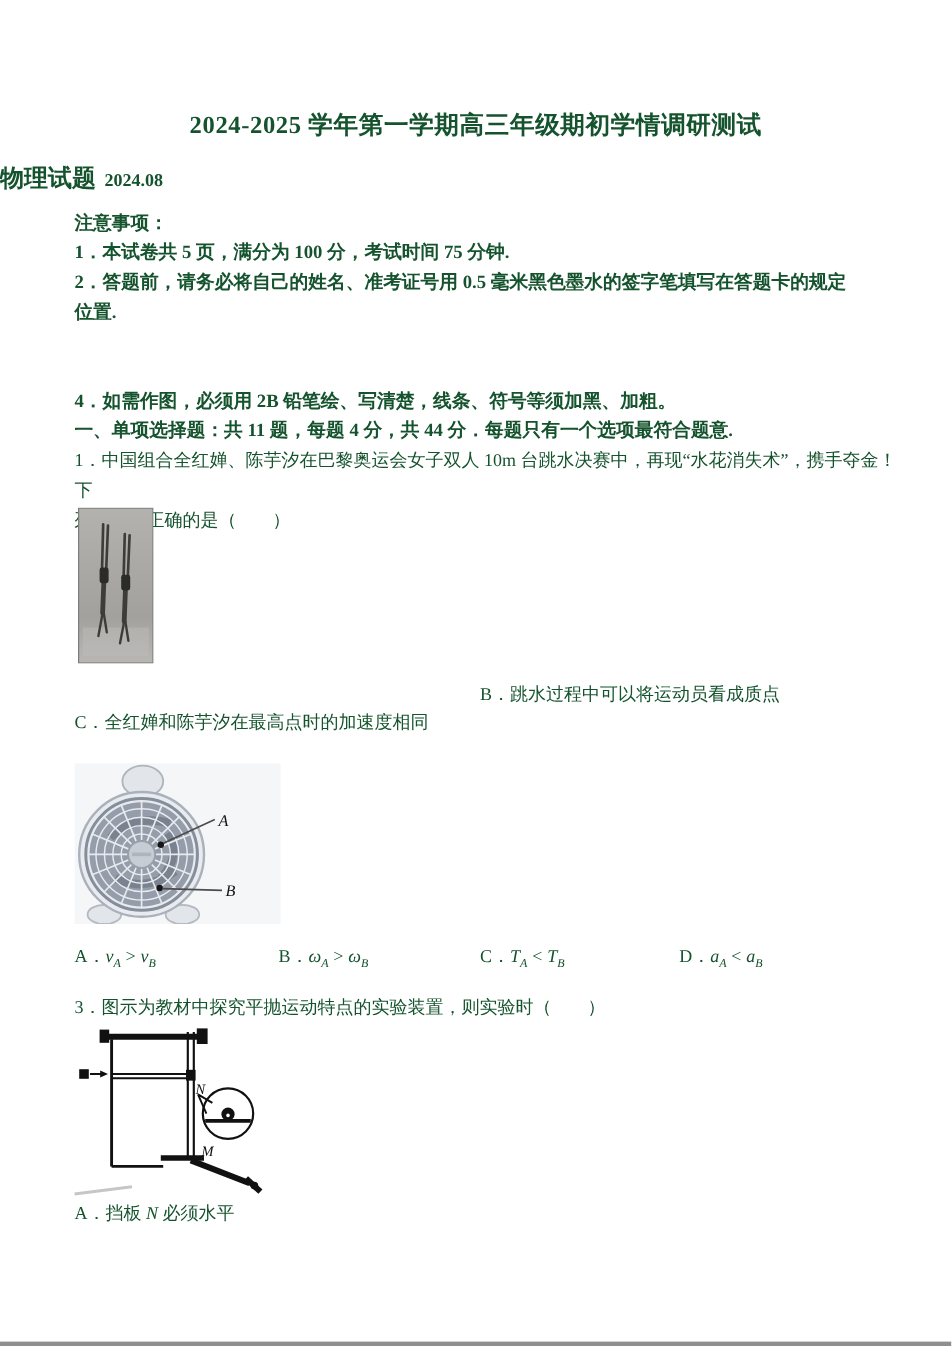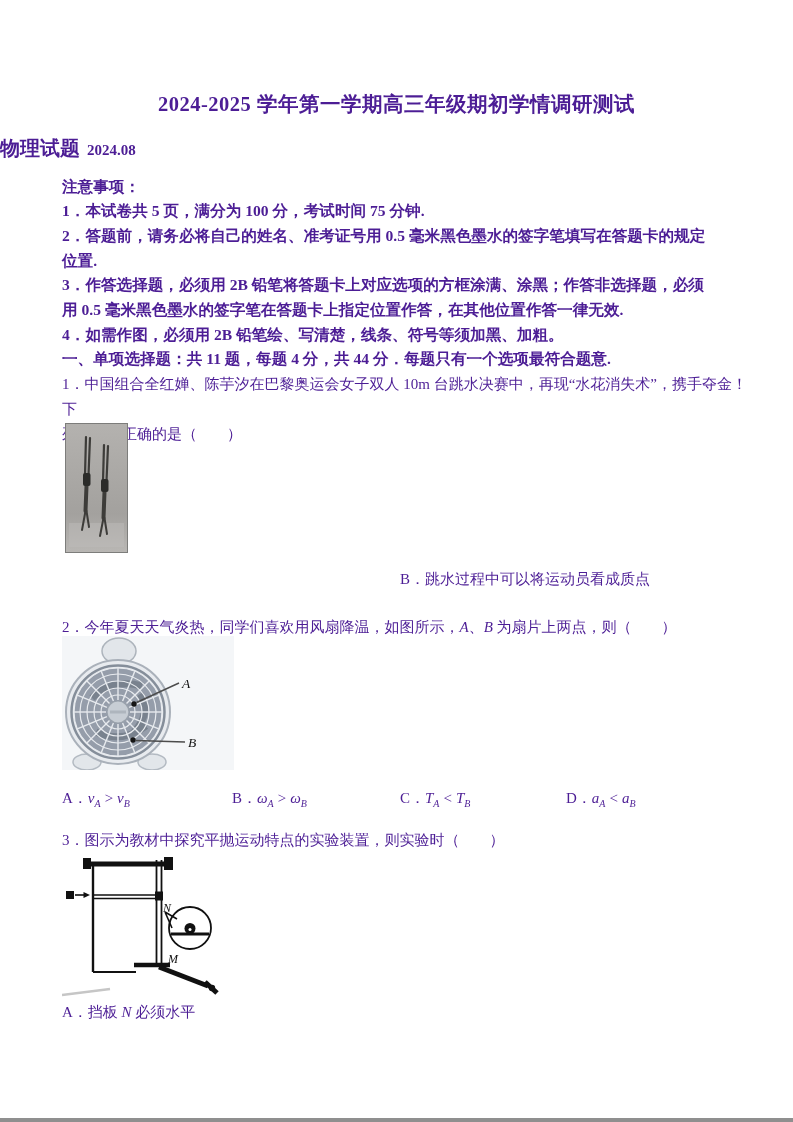--- a/index.html
+++ b/index.html
@@ -1,18 +1,18 @@
 <!DOCTYPE html>
 <html><head>
 <meta charset="utf-8">
 <style>
   html,body { margin:0; padding:0; background:#ffffff; }
   .page {
     position:relative; width:793px; height:1122px; background:#ffffff;
-    font-family:"Liberation Serif","DejaVu Serif",serif; color:#4c1d95;
+    font-family:"Liberation Serif","DejaVu Serif",serif; color:#14532d;
     overflow:hidden;
   }
   .title {
     position:absolute; top:90px; left:0; width:100%; text-align:center;
     font-size:20.5px; font-weight:700; letter-spacing:0.5px;
   }
   .subtitle {
     position:absolute; top:135px; left:0; width:100%; text-align:left; font-weight:700;
   }
   .sub-main { font-size:20px; }
@@ -40,22 +40,20 @@
   <div class="title">2024-2025 学年第一学期高三年级期初学情调研测试</div>
 
   <div class="subtitle">
     <span class="sub-main">物理试题</span><span class="sub-date">2024.08</span>
   </div>
 
   <div class="para bold" style="top:175px">注意事项：</div>
   <div class="para bold" style="top:199px">1．本试卷共 5 页，满分为 100 分，考试时间 75 分钟.</div>
   <div class="para bold" style="top:224px">2．答题前，请务必将自己的姓名、准考证号用 0.5 毫米黑色墨水的签字笔填写在答题卡的规定
 位置.</div>
-  <div class="para bold" style="top:273px">3．作答选择题，必须用 2B 铅笔将答题卡上对应选项的方框涂满、涂黑；作答非选择题，必须
-用 0.5 毫米黑色墨水的签字笔在答题卡上指定位置作答，在其他位置作答一律无效.</div>
   <div class="para bold" style="top:323px">4．如需作图，必须用 2B 铅笔绘、写清楚，线条、符号等须加黑、加粗。</div>
 
   <div class="para bold" style="top:347px">一、单项选择题：共 11 题，每题 4 分，共 44 分．每题只有一个选项最符合题意.</div>
 
   <div class="para" style="top:372px">1．中国组合全红婵、陈芋汐在巴黎奥运会女子双人 10m 台跳水决赛中，再现“水花消失术”，携手夺金！下
 列说法中正确的是（　　）</div>
 
   <figure style="left:65px; top:423px;">
     <svg width="63" height="130" viewBox="0 0 63 130">
       <defs>
@@ -82,22 +80,22 @@
         <path d="M43,23 L41.5,58" stroke-width="2.2"></path>
         <path d="M39.5,69 L38.5,95" stroke-width="4"></path>
         <path d="M38.5,95 L35,113" stroke-width="2"></path>
         <path d="M39.5,95 L42,111" stroke-width="2"></path>
       </g>
       <rect x="36" y="56" width="7.5" height="13" rx="2" fill="#2b2b29"></rect>
     </svg>
   </figure>
 
   <div class="opt" style="left:400px; top:569px">B．跳水过程中可以将运动员看成质点</div>
-
-  <div class="opt" style="left:62px; top:617px"><span>2．今年夏天天气炎热，同学们喜欢用风扇降温，如图所示，</span><span class="ivar">A</span><span>、</span><span class="ivar">B</span><span> 为扇片上两点，则（　　）</span></div>
+  <div class="opt" style="left:62px; top:593px">C．全红婵和陈芋汐在最高点时的加速度相同</div>
+
 
   <figure style="left:62px; top:636px;">
     <svg width="172" height="134" viewBox="0 0 172 134">
       <rect x="0" y="0" width="172" height="134" fill="#f4f6f8"></rect>
 
       <ellipse cx="57" cy="15" rx="17" ry="13" fill="#e2e6ea" stroke="#adb4bc" stroke-width="1.5"></ellipse>
 
       <ellipse cx="25" cy="126" rx="14" ry="8" fill="#e2e6ea" stroke="#b3bac2" stroke-width="1.5"></ellipse>
       <ellipse cx="90" cy="126" rx="14" ry="8" fill="#e2e6ea" stroke="#b3bac2" stroke-width="1.5"></ellipse>
 

